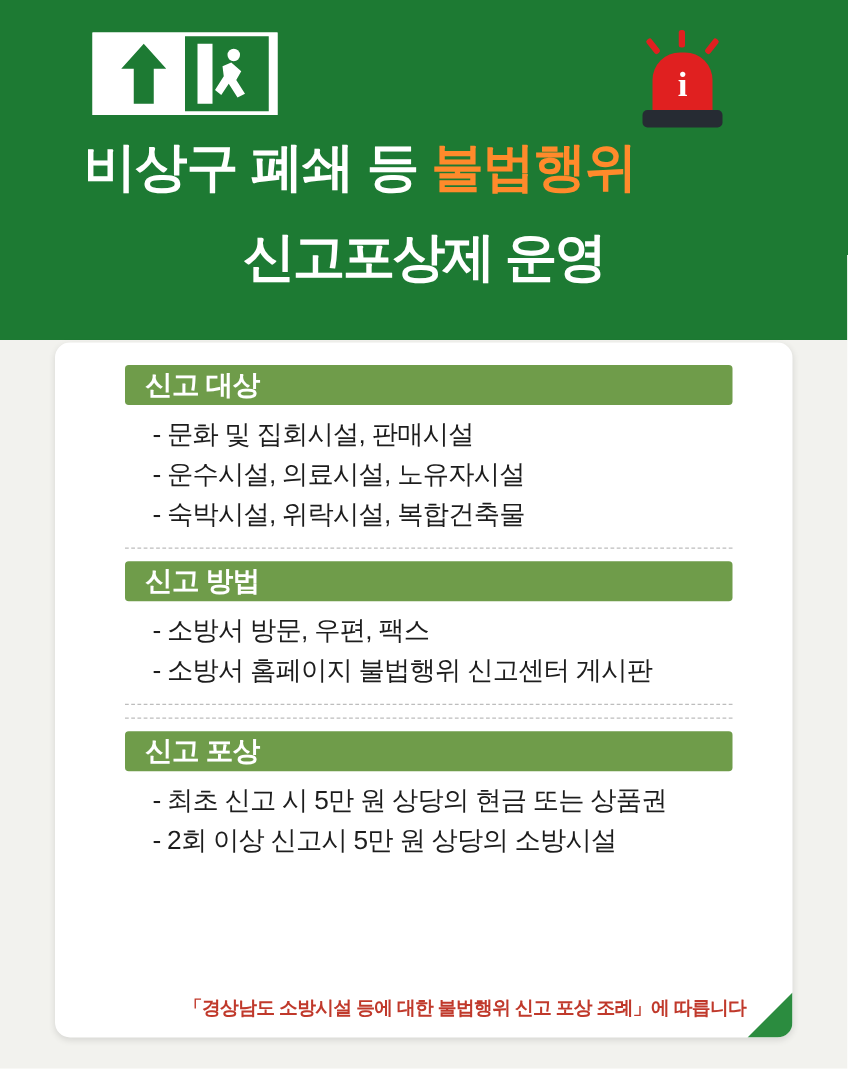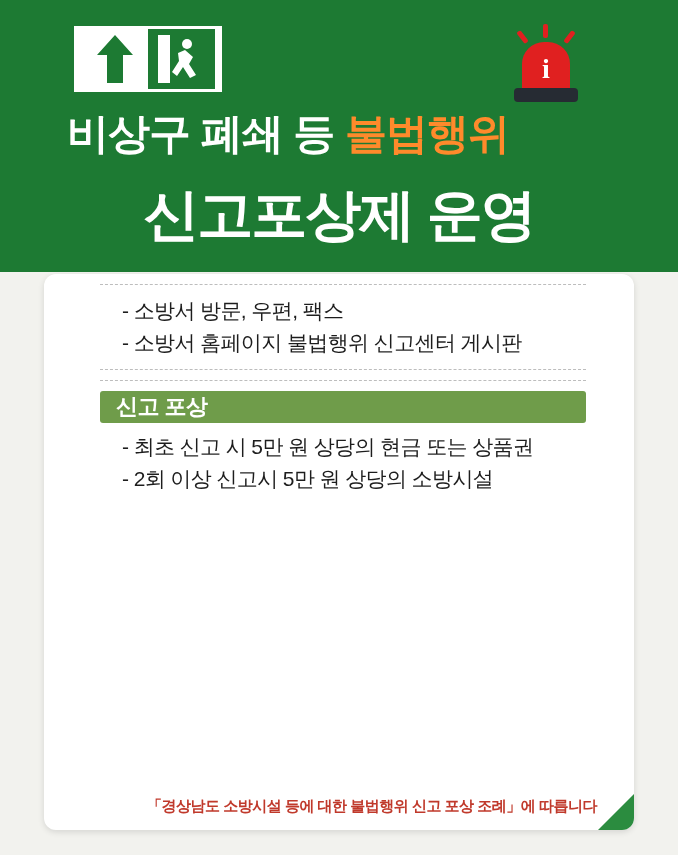--- a/index.html
+++ b/index.html
@@ -159,21 +159,21 @@
     letter-spacing: -1px;
     white-space: nowrap;
   }
   .headline1 .hl-accent { color: #ff8a2b; }
   .headline2 {
     position: absolute;
     left: 0; top: 178px;
     width: 678px;
     text-align: center;
     color: #ffffff;
-    font-size: 56px;
+    font-size: 42px;
     font-weight: bold;
     letter-spacing: -2px;
     white-space: nowrap;
   }
 
   
   .card {
     position: absolute;
     left: 44px;
     top: 274px;
@@ -276,24 +276,33 @@
     <div class="alarm-base"></div>
   </div>
 
   <div class="headline1">
     <span>비상구 폐쇄 등 </span><span class="hl-accent">불법행위</span>
   </div>
   <div class="headline2">신고포상제 운영</div>
 
   <div class="card">
 
+    <div class="section sec-pad-top">
+      <div class="section-header">신고 대상</div>
+      <ul class="bullets">
+        <li>- 문화 및 집회시설, 판매시설</li>
+        <li>- 운수시설, 의료시설, 노유자시설</li>
+        <li>- 숙박시설, 위락시설, 복합건축물</li>
+      </ul>
+    </div>
 
     <div class="divider"></div>
 
     <div class="section">
+      <div class="section-header">신고 방법</div>
       <ul class="bullets">
         <li>- 소방서 방문, 우편, 팩스</li>
         <li>- 소방서 홈페이지 불법행위 신고센터 게시판</li>
       </ul>
     </div>
 
     <div class="divider"></div>
 
 
     <div class="divider"></div>

